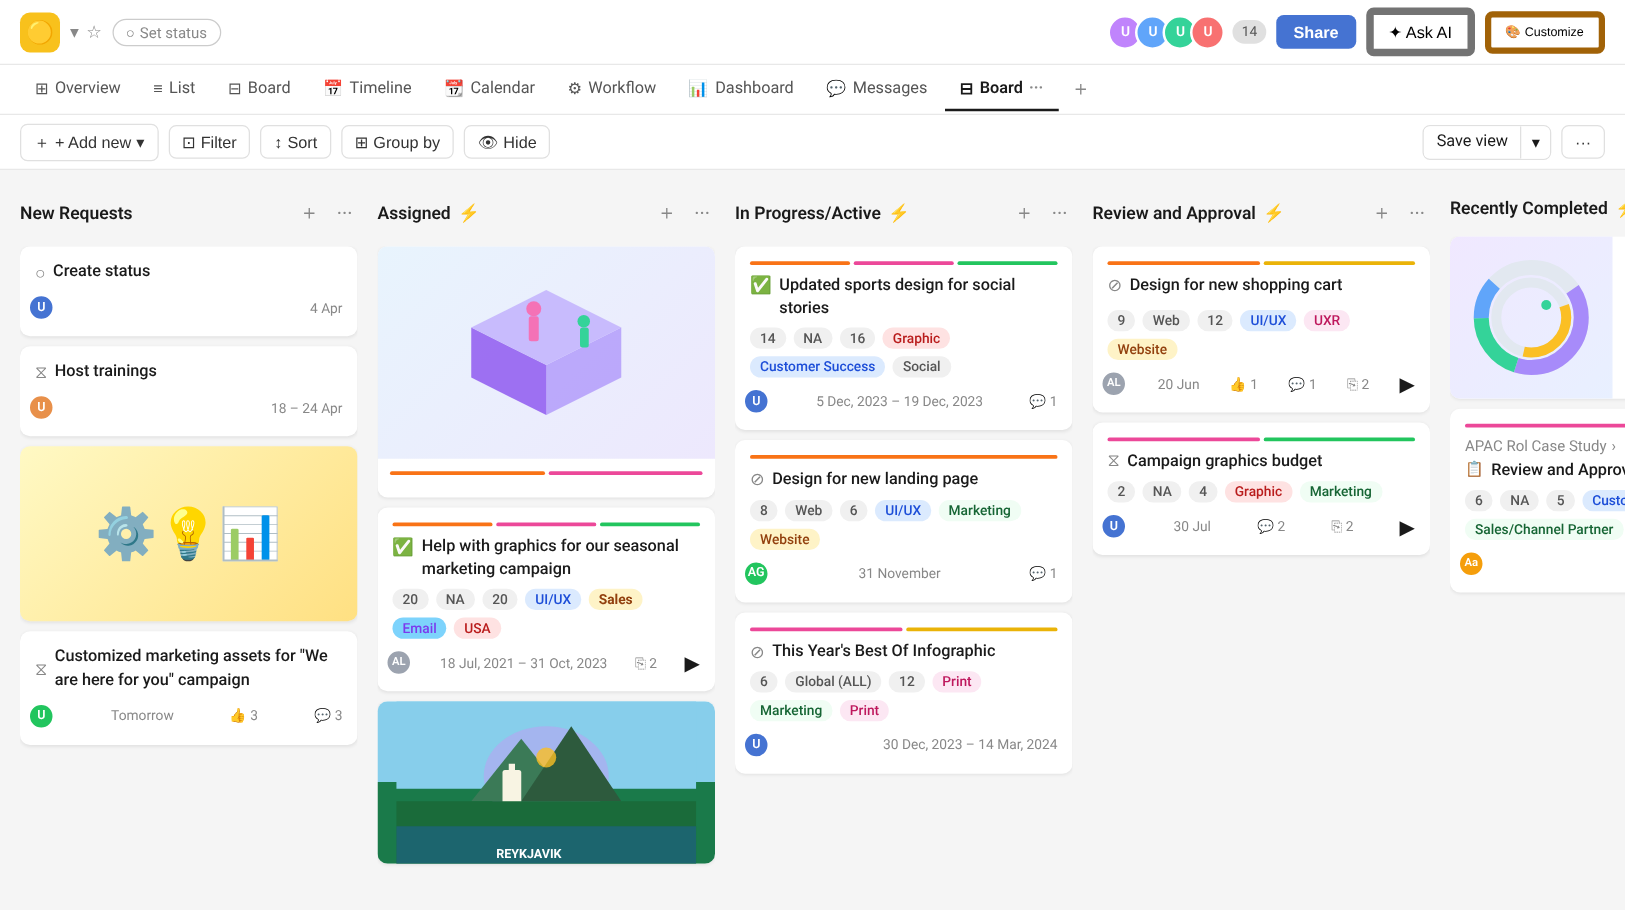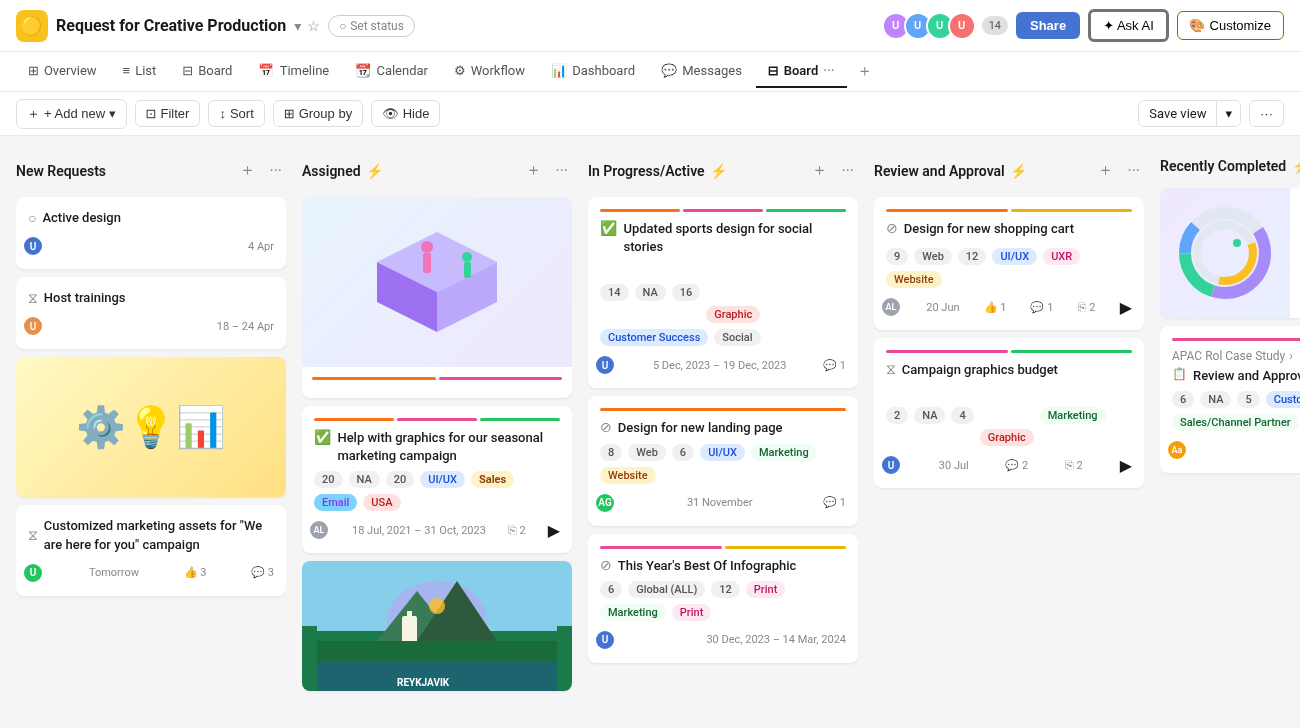--- a/index.html
+++ b/index.html
@@ -9,22 +9,22 @@
     .top-bar { display: flex; align-items: center; padding: 8px 16px; background: #fff; border-bottom: 1px solid #e8e8e8; height: 52px; gap: 8px; }
     .app-icon { width: 32px; height: 32px; background: #f8c11c; border-radius: 8px; display: flex; align-items: center; justify-content: center; font-size: 18px; flex-shrink: 0; }
     .project-title { font-size: 16px; font-weight: 700; color: #1a1a1a; }
     .header-icons { display: flex; gap: 6px; align-items: center; color: #888; font-size: 14px; }
     .status-pill { border: 1px solid #ccc; border-radius: 20px; padding: 3px 10px; font-size: 12px; color: #888; display: flex; align-items: center; gap: 4px; cursor: pointer; }
     .spacer { flex: 1; }
     .avatars { display: flex; align-items: center; }
     .avatar { width: 28px; height: 28px; border-radius: 50%; border: 2px solid #fff; margin-left: -6px; font-size: 11px; display: flex; align-items: center; justify-content: center; font-weight: 600; color: #fff; }
     .avatar-count { background: #e0e0e0; color: #555; font-size: 11px; padding: 3px 7px; border-radius: 20px; margin-left: 6px; }
     .btn-share { background: #4573d2; color: #fff; border: none; border-radius: 6px; padding: 6px 14px; font-size: 13px; font-weight: 600; cursor: pointer; display: flex; align-items: center; gap: 4px; }
-    .btn-ai { background: #fff; border: 3px solid #737373; border-radius: 6px; padding: 6px 12px; font-size: 13px; cursor: pointer; display: flex; align-items: center; gap: 4px; }
-    .btn-customize { background: #fff; border: 1px solid #a16207; border-radius: 6px; padding: 6px 12px; font-size: 13px; cursor: pointer; display: flex; align-items: center; gap: 4px; }
+    .btn-ai { background: #fff; border: 6px solid #737373; border-radius: 6px; padding: 6px 12px; font-size: 13px; cursor: pointer; display: flex; align-items: center; gap: 4px; }
+    .btn-customize { background: #fff; border: 5px solid #a16207; border-radius: 6px; padding: 6px 12px; font-size: 10px; cursor: pointer; display: flex; align-items: center; gap: 4px; }
 
     
     .nav-tabs { display: flex; align-items: center; padding: 0 16px; background: #fff; border-bottom: 1px solid #e8e8e8; height: 40px; gap: 2px; }
     .nav-tab { padding: 8px 12px; font-size: 13px; color: #555; cursor: pointer; display: flex; align-items: center; gap: 5px; border-bottom: 2px solid transparent; white-space: nowrap; }
     .nav-tab.active { color: #1a1a1a; border-bottom: 2px solid #1a1a1a; font-weight: 600; }
     .nav-add { color: #888; cursor: pointer; padding: 4px 8px; }
 
     
     .toolbar { display: flex; align-items: center; padding: 8px 16px; background: #fff; border-bottom: 1px solid #e8e8e8; height: 44px; gap: 8px; }
     .toolbar-btn { display: flex; align-items: center; gap: 4px; padding: 5px 10px; border: 1px solid #e0e0e0; border-radius: 6px; font-size: 13px; cursor: pointer; background: #fff; color: #333; }
@@ -48,21 +48,21 @@
     
     .card { background: #fff; border-radius: 8px; padding: 12px; box-shadow: 0 1px 3px rgba(0,0,0,0.08); cursor: pointer; }
     .card-title { font-size: 13px; font-weight: 500; color: #1a1a1a; line-height: 1.4; margin-bottom: 8px; }
     .card-meta { display: flex; align-items: center; gap: 6px; flex-wrap: wrap; margin-top: 6px; }
     .tag { padding: 2px 8px; border-radius: 20px; font-size: 11px; font-weight: 500; }
     .tag-num { background: #f0f0f0; color: #555; }
     .tag-ui { background: #dbeafe; color: #1d4ed8; }
     .tag-sales { background: #fef3c7; color: #92400e; font-weight: bold; }
     .tag-email { background: #7dd3fc; color: #7c3aed; }
     .tag-usa { background: #fee2e2; color: #b91c1c; }
-    .tag-graphic { background: #fee2e2; color: #b91c1c; margin-top: 44px; }
+    .tag-graphic { background: #fee2e2; color: #b91c1c; }
     .tag-web { background: #f0f0f0; color: #555; }
     .tag-cs { background: #dbeafe; color: #1d4ed8; }
     .tag-social { background: #f0f0f0; color: #555; }
     .tag-marketing { background: #f0fdf4; color: #166534; }
     .tag-website { background: #fef3c7; color: #92400e; }
     .tag-print { background: #fce7f3; color: #be185d; }
     .tag-global { background: #f0f0f0; color: #555; }
     .tag-uxr { background: #fce7f3; color: #be185d; }
     .tag-customer-succ { background: #dbeafe; color: #1d4ed8; }
     .tag-sales-channel { background: #f0fdf4; color: #166534; }
@@ -91,21 +91,20 @@
 
     .col-wider { min-width: 290px; width: 290px; }
   </style>
 </head>
 <body>
 
 <div class="top-bar">
   <div class="app-icon">
     <span>🟡</span>
   </div>
-  <span class="project-title">Request for Creative Production</span>
   <div class="header-icons">
     <span style="cursor:pointer">▾</span>
     <span style="cursor:pointer">☆</span>
   </div>
   <div class="status-pill">
     <span>○</span>
     <span>Set status</span>
   </div>
   <div class="spacer"></div>
   <div class="avatars">
@@ -197,21 +196,21 @@
     <div class="column-header">
       <span class="column-title">New Requests</span>
       <span class="col-add">＋</span>
       <span class="col-more">···</span>
     </div>
     <div class="column-body">
 
       <div class="card">
         <div style="display:flex;align-items:center;gap:6px;margin-bottom:6px">
           <span style="color:#888;font-size:14px">○</span>
-          <span class="card-title" style="margin-bottom:0">Active design</span>
+          <span class="card-title" style="margin-bottom:0">Create status</span>
         </div>
         <div class="card-avatar-row">
           <div class="avatar" style="background:#4573d2;width:22px;height:22px;font-size:10px">U</div>
           <span class="card-date">4 Apr</span>
         </div>
       </div>
 
       <div class="card">
         <div style="display:flex;align-items:center;gap:6px;margin-bottom:6px">
           <span style="color:#888;font-size:14px">⧖</span>

